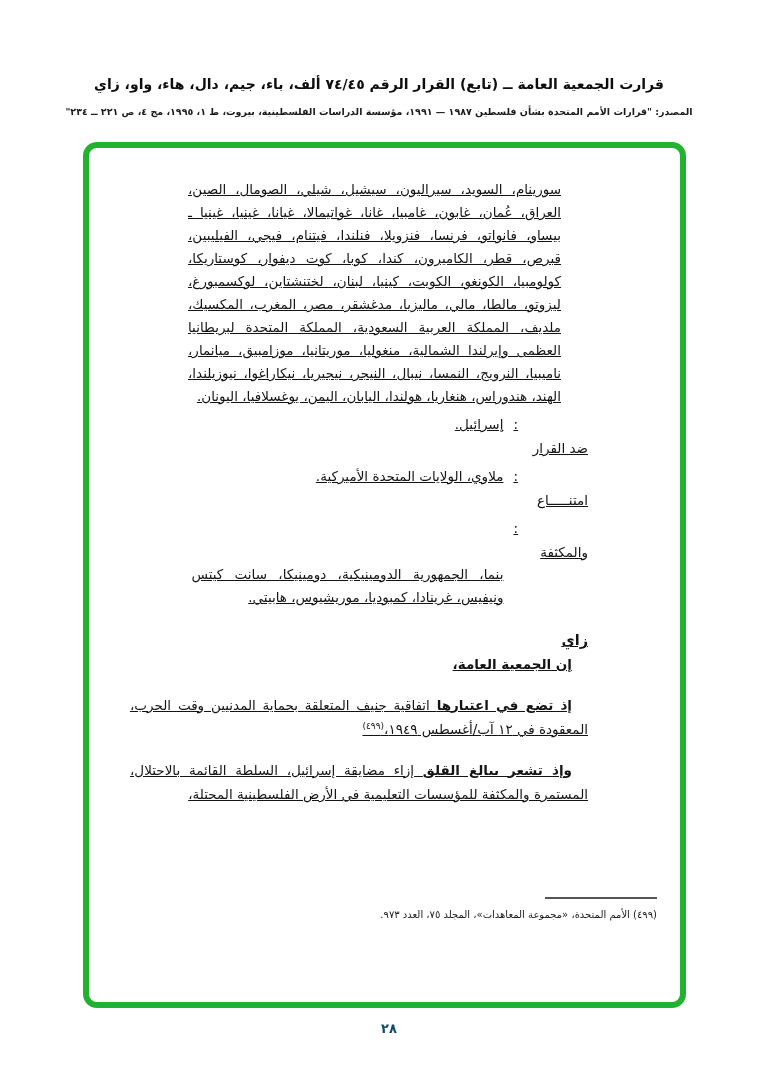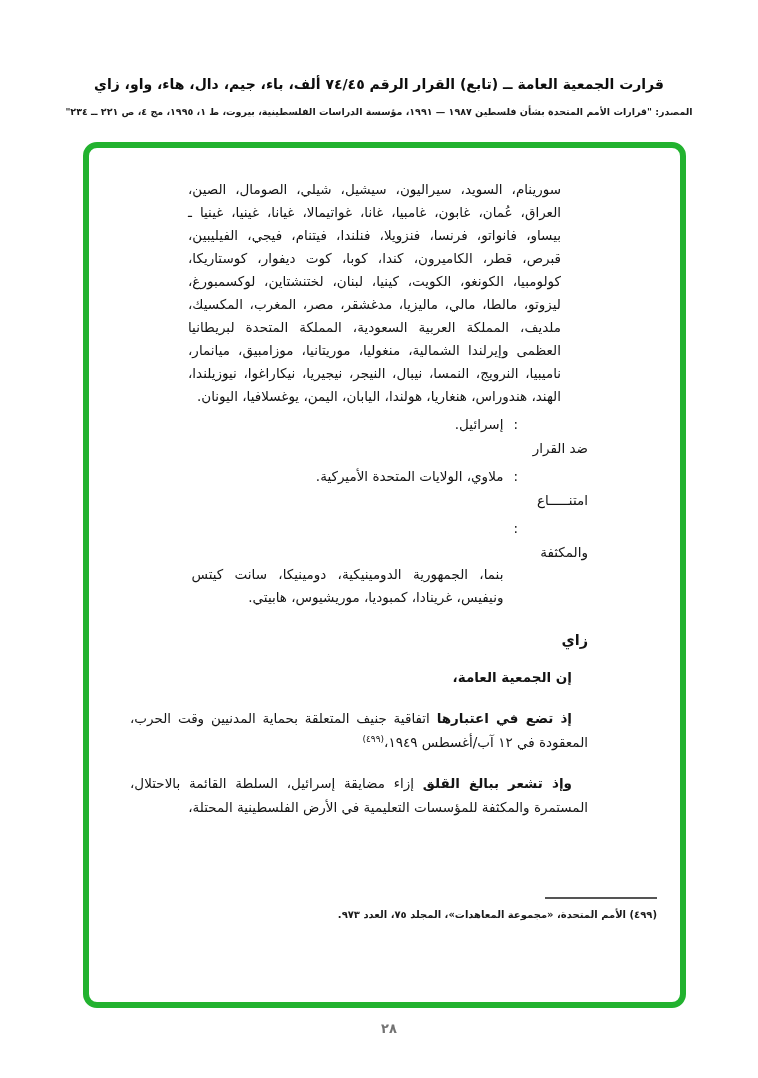--- a/index.html
+++ b/index.html
@@ -31,20 +31,21 @@
     border-radius: 14px;
     background: #ffffff;
   }
 
   .box-content {
     position: absolute; top: 0; left: 0; right: 0;
     padding: 30px 92px 0 41px; 
     direction: rtl;
     font-size: 13.5px; line-height: 23px;
     color: #141414;
+    text-decoration: underline;
   }
 
   .countries {
     margin: 0 27px 0 58px;   
     text-align: justify;
     line-height: 23px;
   }
 
   .vote-list { margin-top: 5px; }
   .vote-entry { display: flex; align-items: flex-start; margin-bottom: 5px; }
@@ -53,41 +54,41 @@
   .vote-value { max-width: 312px; text-align: left; }
   .vote-value.justified { text-align: justify; margin-top: 46px; }
 
   .section-heading {
     margin-top: 20px;
     text-align: right;
     font-weight: bold; font-size: 14.5px;
   }
 
   .para { text-indent: 16px; text-align: justify; line-height: 24.5px; }
-  .para-intro { margin-top: 13px; font-weight: bold; }
+  .para-intro { font-weight: bold; }
   .para + .para { margin-top: 16px; }
   .lead { font-weight: bold; }
   sup.footref { font-size: 9px; line-height: 0; vertical-align: super; }
 
   .footnote {
     position: absolute; top: 749px; right: 23px; width: 470px;
     direction: rtl; text-align: right;
   }
   .footnote-rule {
     width: 112px; height: 1.5px; background: #555;
     margin-bottom: 9px; 
   }
   .footnote-text {
-    font-size: 10px; font-weight: bold; line-height: 14px;
+    font-size: 10px; font-weight: normal; line-height: 14px;
     color: #1a1a1a; margin-left: 4px;
   }
 
   .page-number {
     position: absolute; top: 1021px; left: 0; width: 100%;
-    text-align: center; font-weight: bold; font-size: 13px; color: #737373; padding-left: 20px;
+    text-align: center; font-weight: bold; font-size: 13px; color: #0c4a6e; padding-left: 20px;
   }
 </style>
 </head>
 <body>
 
 <div class="page">
 
   <div class="doc-title">قرارت الجمعية العامة ــ (تابع) القرار الرقم ٧٤/٤٥ ألف، باء، جيم، دال، هاء، واو، زاي</div>
 
   <div class="doc-source">المصدر: "قرارات الأمم المتحدة بشأن فلسطين ١٩٨٧ — ١٩٩١، مؤسسة الدراسات الفلسطينية، بيروت، ط ١، ١٩٩٥، مج ٤، ص ٢٢١ ــ ٢٣٤"</div>

